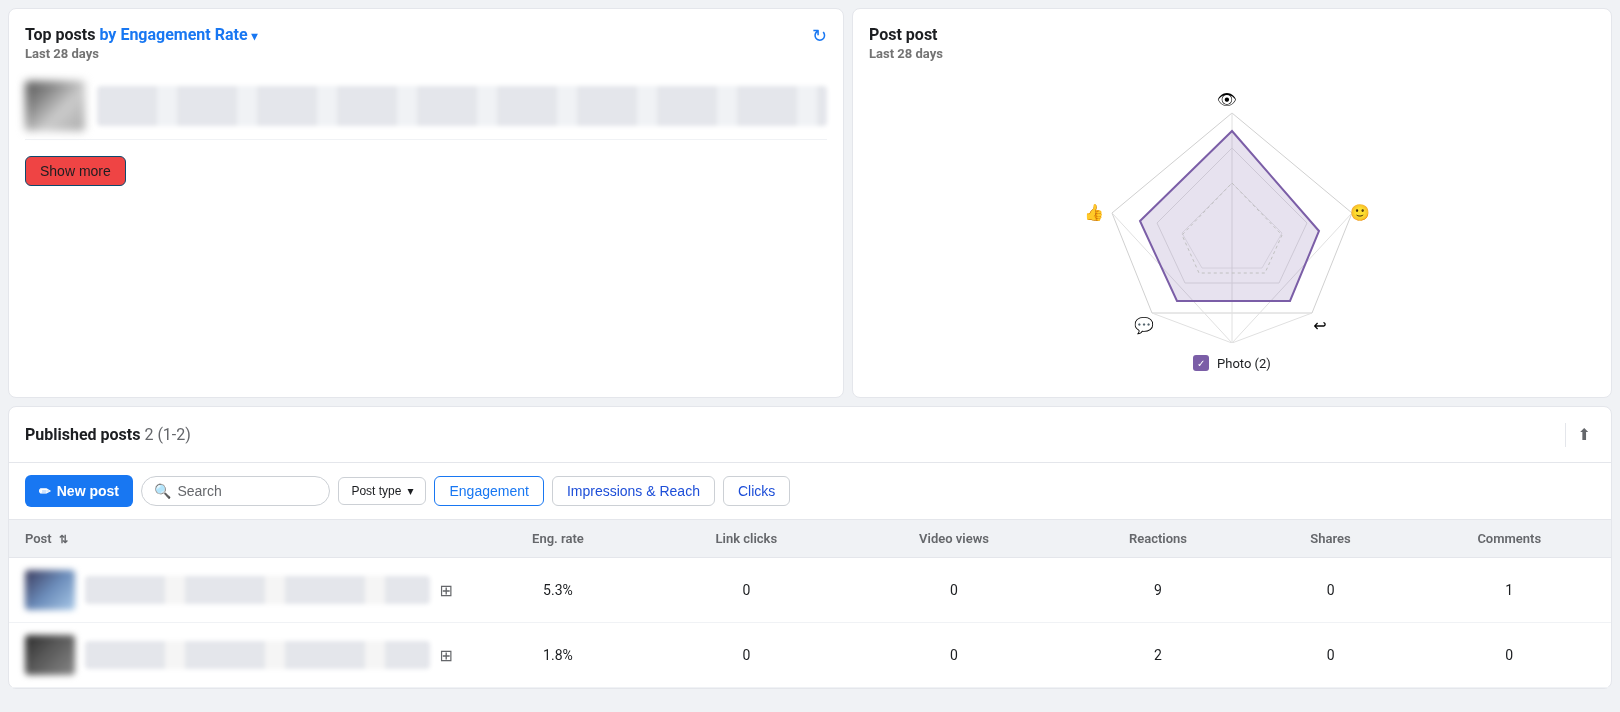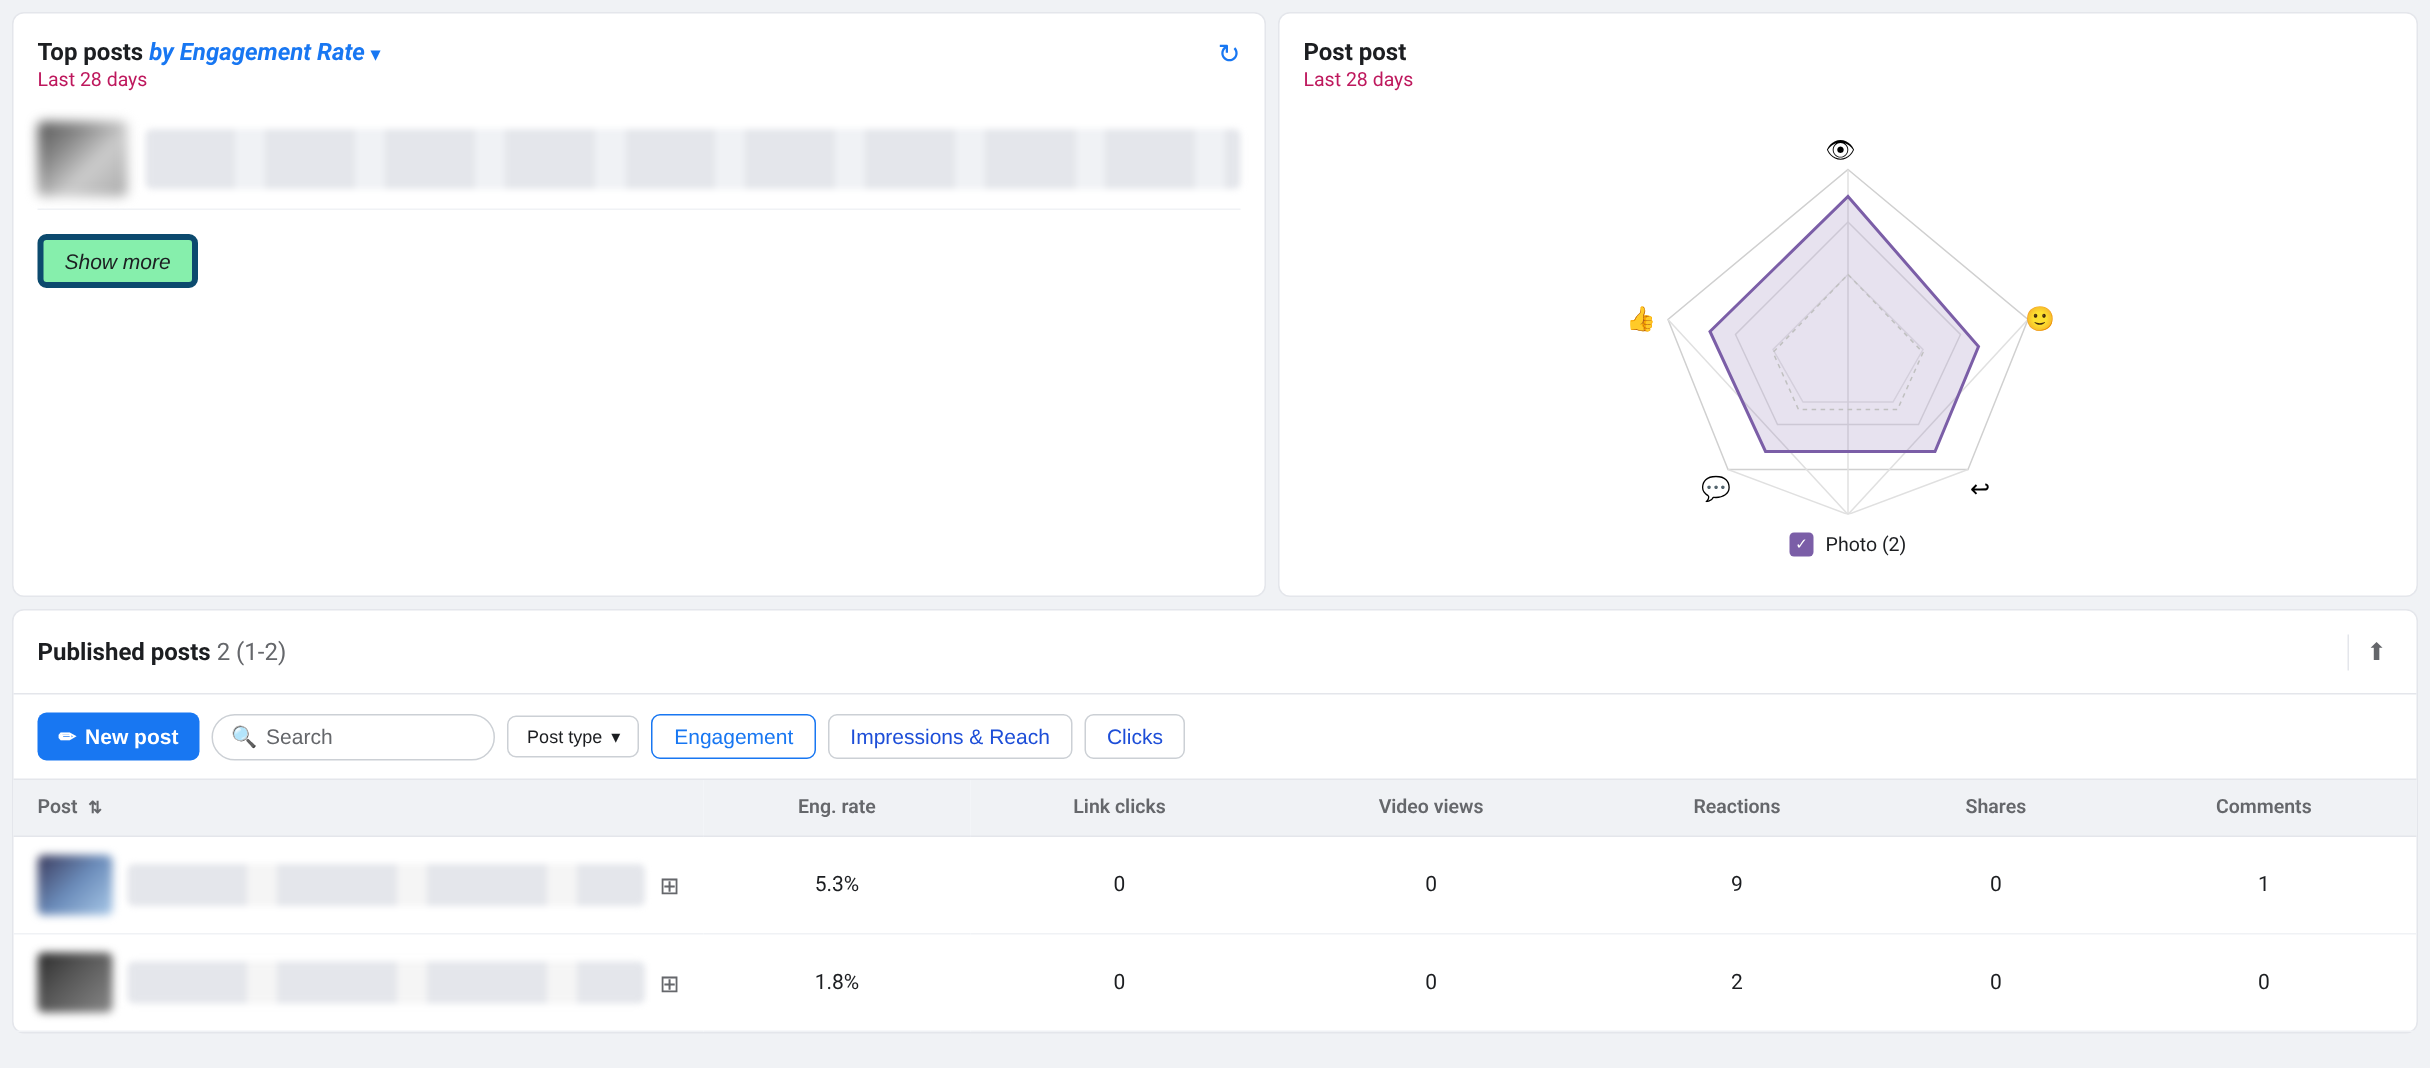--- a/index.html
+++ b/index.html
@@ -45,32 +45,32 @@
 
     .panel-title {
       font-size: 16px;
       font-weight: 700;
       margin-bottom: 2px;
     }
 
     .panel-title .blue-link {
       color: #1877f2;
       font-weight: 700;
-      font-style: italic;
     }
 
     .panel-title .dropdown-arrow {
       color: #1877f2;
       font-size: 12px;
     }
 
     .panel-subtitle {
-      color: #be185d;
+      color: #737373;
       font-size: 13px;
       margin-bottom: 12px;
+      font-weight: bold;
     }
 
     
     .post-card {
       display: flex;
       align-items: center;
       gap: 12px;
       padding: 8px 0;
       border-bottom: 1px solid #f0f2f5;
     }
@@ -119,28 +119,27 @@
       top: 16px;
       right: 16px;
       color: #1877f2;
       font-size: 18px;
       cursor: pointer;
     }
 
     .show-more-btn {
       margin-top: 16px;
       padding: 6px 14px;
-      border: 4px solid #0c4a6e;
+      border: 1px solid #0c4a6e;
       border-radius: 6px;
-      background: #86efac;
+      background: #ef4444;
       color: #1c1e21;
       font-size: 14px;
       cursor: pointer;
       font-weight: 400;
-      font-style: italic;
     }
 
     
     .radar-container {
       display: flex;
       flex-direction: column;
       align-items: center;
       padding: 10px 0;
     }
 

